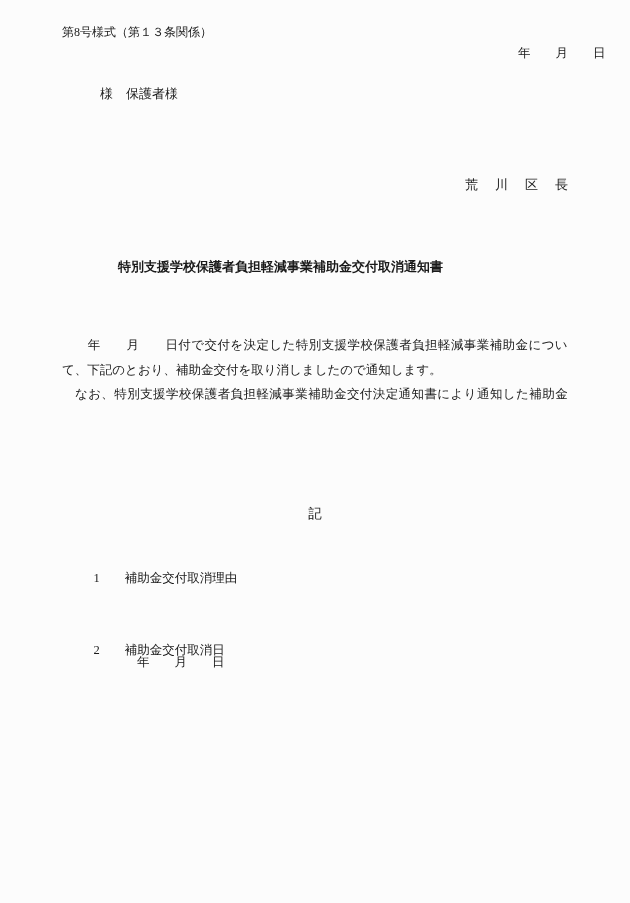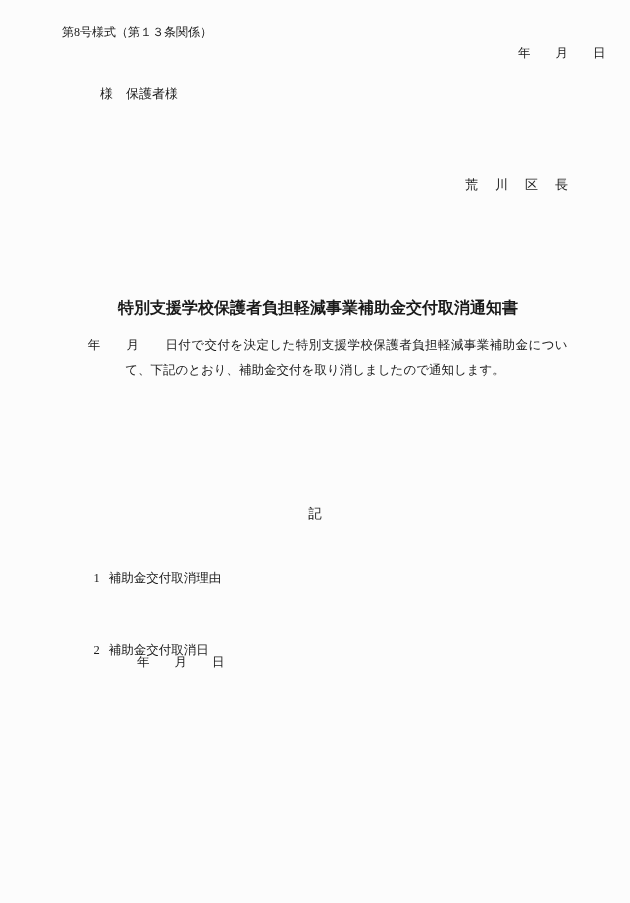--- a/index.html
+++ b/index.html
@@ -18,73 +18,73 @@
   }
   .abs {
     position: absolute;
     white-space: pre;
     line-height: 1;
   }
   .form-number   { left: 62px;  top: 26px;  font-size: 12px; }
   .issue-date    { left: 518px; top: 47px;  font-size: 12.5px; }
   .recipient     { left: 100px;  top: 87px;  font-size: 13px; }
   .sender        { left: 465px; top: 178px; font-size: 13px; letter-spacing: 2px; }
-  .doc-title     { left: 118px; top: 260px; font-size: 16px; font-weight: bold; margin-top: 40px; }
+  .doc-title     { left: 118px; top: 260px; font-size: 13px; font-weight: bold; }
   .body-block {
     position: absolute;
     left: 62px;
     top: 333px;
     width: 506px;
     font-size: 12.5px;
   }
   .body-line {
     height: 24.7px;
     line-height: 24.7px;
     white-space: pre;
     overflow: visible;
-    text-align: center;
   }
   .body-line.jl {
     text-align: justify;
     text-align-last: justify;
     letter-spacing: 0.35px;
   }
   .record-marker-wrap {
     position: absolute;
     left: 62px;
     top: 507px;
     width: 506px;
     text-align: center;
     font-size: 13.5px;
     line-height: 1;
   }
   .item          { position: absolute; left: 81px; font-size: 12.5px; line-height: 1; white-space: pre; }
   .item-1        { top: 559px; }
   .item-2        { top: 631px; }
-  .item-label    { margin-left: 9px; }
+  .item-label    { margin-left: 25px; }
   .item-2-date   { left: 137px; top: 656px; font-size: 12.5px; }
 </style>
 </head>
 <body>
 
 <div class="page">
 
   <div class="abs form-number">第8号様式（第１３条関係）</div>
 
   <div class="abs issue-date">年　　月　　日</div>
 
   <div class="abs recipient">様　保護者様</div>
 
   <div class="abs sender">荒　川　区　長</div>
 
   <div class="abs doc-title">特別支援学校保護者負担軽減事業補助金交付取消通知書</div>
 
   <div class="body-block">
     <div class="body-line jl">　　年　　月　　日付で交付を決定した特別支援学校保護者負担軽減事業補助金につい</div>
     <div class="body-line">て、下記のとおり、補助金交付を取り消しましたので通知します。</div>
+    <div class="body-line jl">　なお、特別支援学校保護者負担軽減事業補助金交付決定通知書により通知した補助金</div>
   </div>
 
   <div class="record-marker-wrap">
     <span>記</span>
   </div>
 
   <div class="item item-1">
     <span>1</span><span class="item-label">補助金交付取消理由</span>
   </div>
 

